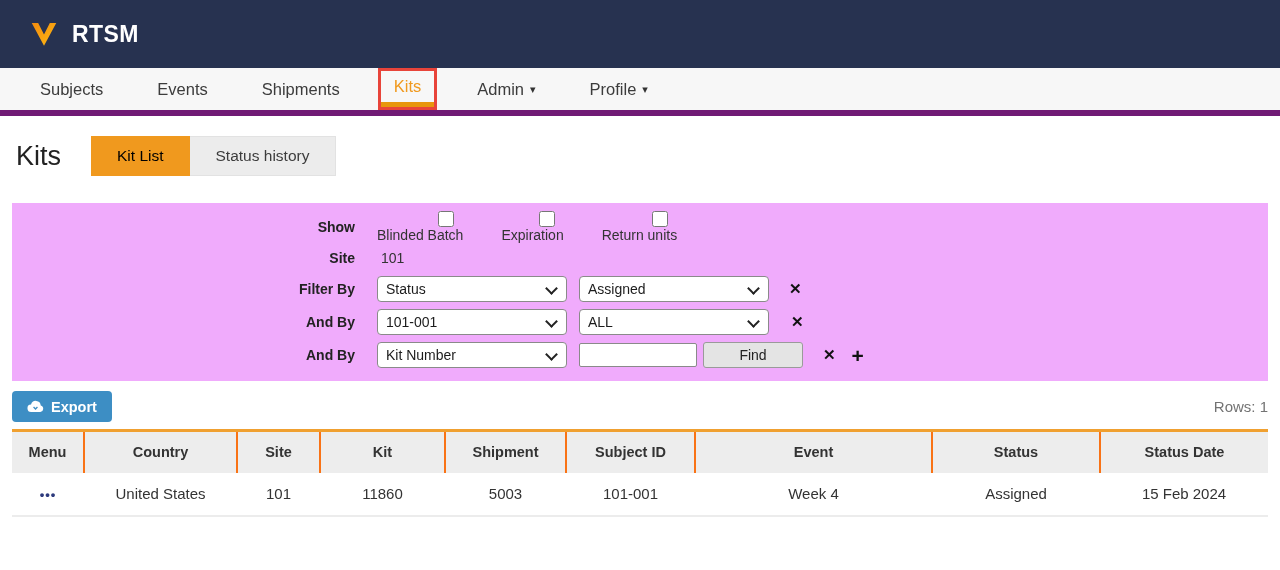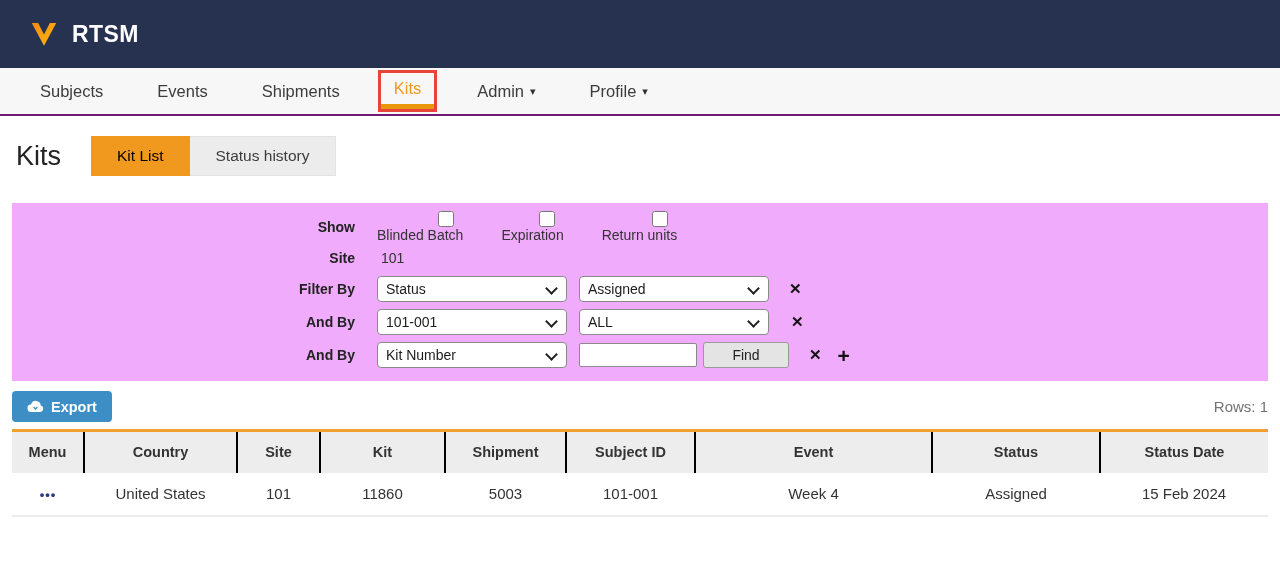--- a/index.html
+++ b/index.html
@@ -8,21 +8,21 @@
     width:1280px; height:570px; overflow:hidden; position:relative;
     background:#ffffff; font-family:"Liberation Sans", sans-serif; color:#222;
   }
 
   
   .topbar { height:68px; background:#273250; display:flex; align-items:center; padding-left:30px; }
   .brand { display:flex; align-items:center; }
   .brand-text { color:#ffffff; font-size:23px; font-weight:bold; letter-spacing:.4px; margin-left:14px; }
 
   
-  .navbar { height:48px; background:#f7f7f7; border-bottom:2px solid #701a75; display:flex; align-items:center; padding-left:40px; }
+  .navbar { height:48px; background:#f7f7f7; border-bottom:6px solid #701a75; display:flex; align-items:center; padding-left:40px; }
   .nav-item { font-size:16.5px; color:#3c3c3c; margin-right:54px; cursor:pointer; white-space:nowrap; display:flex; align-items:center; }
   .nav-caret { font-size:11px; margin-left:6px; color:#333; }
   .kits-wrap { border:3px solid #e8443a; position:relative; padding:6px 13px 11px 13px; margin:0 40px 0 -16px; }
   .kits-wrap .nav-kits-label { color:#f0991e; font-size:16.5px; }
   .kits-underline { position:absolute; left:0; right:0; bottom:0; height:5px; background:#e8960c; }
 
   
   .title-row { display:flex; align-items:center; margin:20px 0 0 16px; height:40px; }
   .page-title { font-size:27px; font-weight:500; color:#222; margin:0 30px 0 0; }
   .tabs { display:flex; }
@@ -46,36 +46,36 @@
     appearance:none; -webkit-appearance:none; -moz-appearance:none;
     width:190px; height:26px; border:1.6px solid #8a8a8a; border-radius:4px;
     background:#fff; font-size:14px; padding:0 26px 0 8px; color:#1c1c1c;
     font-family:"Liberation Sans", sans-serif;
   }
   .sel::after { content:""; position:absolute; right:11px; top:8px; width:7px; height:7px;
     border-right:2px solid #222; border-bottom:2px solid #222; transform:rotate(45deg); pointer-events:none; }
 
   .kit-input { width:118px; height:24px; border:1px solid #8a8a8a; border-radius:2px; margin-right:6px;
     font-size:14px; padding:0 6px; font-family:"Liberation Sans", sans-serif; }
-  .find-btn { width:86px; height:26px; background:#e4e4e4; border:1px solid #9a9a9a; border-radius:3px;
+  .find-btn { width:100px; height:26px; background:#e4e4e4; border:1px solid #9a9a9a; border-radius:3px;
     font-size:14px; color:#222; cursor:pointer; font-family:"Liberation Sans", sans-serif; }
   .x-btn { background:none; border:none; font-size:15px; font-weight:bold; color:#111; margin-left:20px; cursor:pointer; padding:0; }
   .plus-btn { background:none; border:none; font-size:21px; font-weight:bold; color:#111; margin-left:16px; cursor:pointer; padding:0; line-height:1; }
 
   
   .toolbar { display:flex; justify-content:space-between; align-items:center; margin:10px 12px 7px 12px; }
   .export-btn { display:flex; align-items:center; gap:7px; background:#3d8ec4; color:#fff; border:none;
     border-radius:4px; height:31px; padding:0 15px; font-size:14.5px; font-weight:bold; cursor:pointer;
     font-family:"Liberation Sans", sans-serif; }
   .rows-count { font-size:15px; color:#737373; }
 
   
   .kits-table { width:1256px; margin:0 12px; border-collapse:collapse; table-layout:fixed; border-top:3px solid #f0a030; }
   .kits-table th { background:#ededed; font-weight:bold; font-size:14.5px; color:#333; height:42px;
-    border-left:2px solid #000000; text-align:center; }
+    border-left:2px solid #f97316; text-align:center; }
   .kits-table th:first-child { border-left:none; }
   .kits-table td { height:43px; text-align:center; font-size:15px; color:#333; border-bottom:2px solid #ececec; background:#fff; }
   .menu-dots { color:#2d3a7d; font-weight:bold; font-size:13px; letter-spacing:1px; cursor:pointer; }
 </style>
 </head>
 <body>
 
 <header class="topbar">
   <div class="brand">
     <span style="display:flex;">

